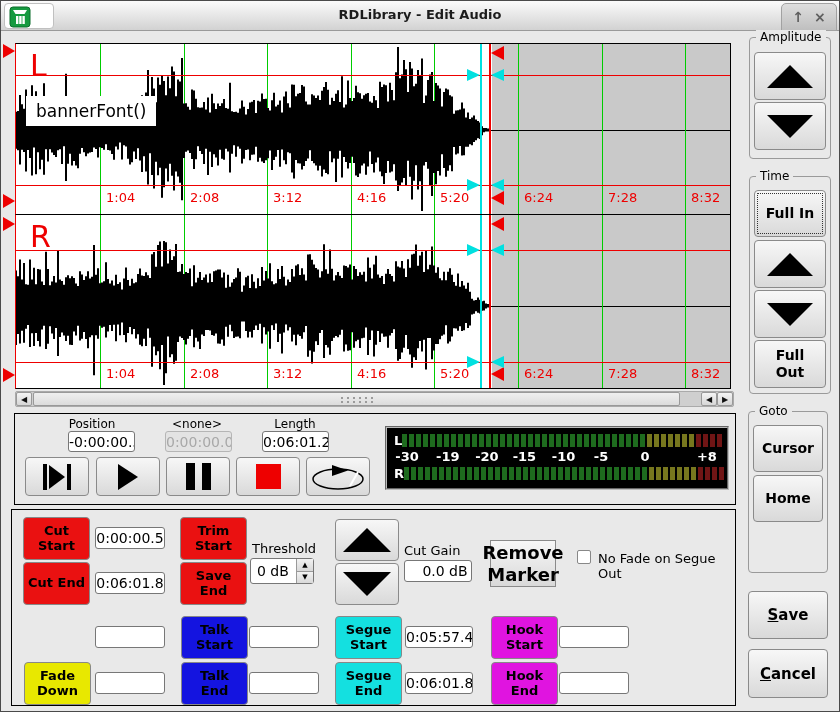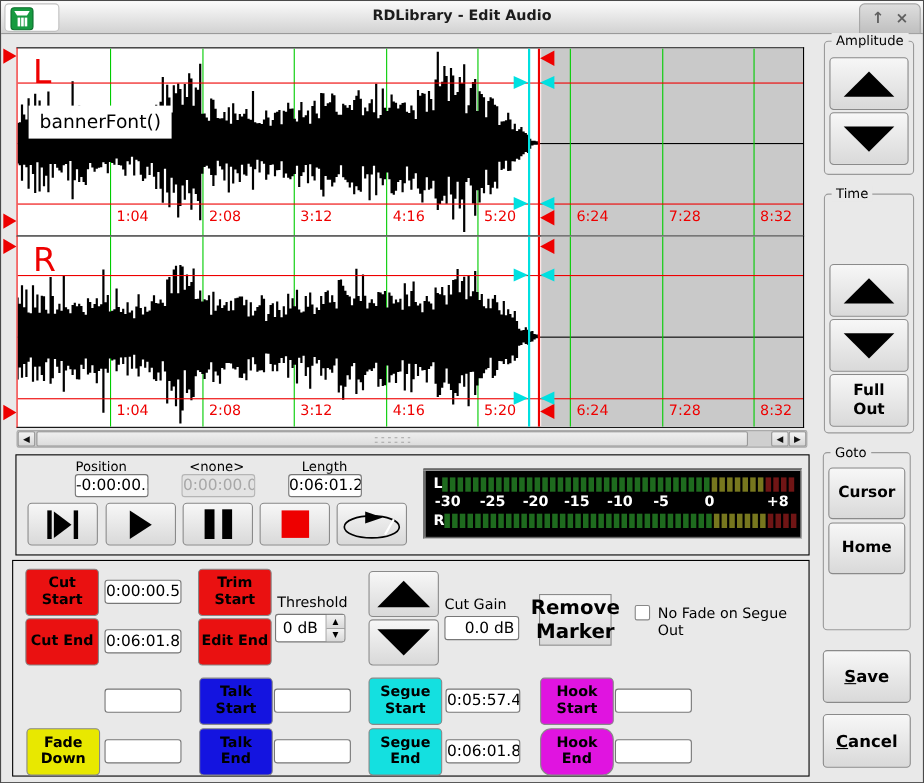--- a/index.html
+++ b/index.html
@@ -294,21 +294,21 @@
               <div class="mseg" style="background: rgb(119, 119, 30);"></div>
               <div class="mseg" style="background: rgb(119, 119, 30);"></div>
               <div class="mseg" style="background: rgb(112, 21, 21);"></div>
               <div class="mseg" style="background: rgb(112, 21, 21);"></div>
               <div class="mseg" style="background: rgb(112, 21, 21);"></div>
               <div class="mseg" style="background: rgb(112, 21, 21);"></div>
             </div>
         </div>
         <div class="mscale" id="mscale">
             <div class="mticklabel" style="left: 4%;">-30</div>
-            <div class="mticklabel" style="left: 16.5%;">-25</div>
+            <div class="mticklabel" style="left: 16.5%;">-19</div>
             <div class="mticklabel" style="left: 28.5%;">-20</div>
             <div class="mticklabel" style="left: 40%;">-15</div>
             <div class="mticklabel" style="left: 52%;">-10</div>
             <div class="mticklabel" style="left: 63.5%;">-5</div>
             <div class="mticklabel" style="left: 77%;">0</div>
             <div class="mticklabel" style="left: 96%;">+8</div>
           </div>
         <div class="mrow">
           <div class="mlabel">R</div>
           <div class="msegs" id="msegsR">
@@ -363,21 +363,21 @@
       </div>
     </div>
 
     <div class="markers">
       <div class="mkbtn" style="left: 11px; top: 7px; background: rgb(234, 17, 17);">Cut Start</div>
       <input class="mkfield" style="left: 83px; top: 17px;" value="0:00:00.5">
       <div class="mkbtn" style="left: 11px; top: 52px; background: rgb(234, 17, 17);">Cut End</div>
       <input class="mkfield" style="left: 83px; top: 62px;" value="0:06:01.8">
 
       <div class="mkbtn" style="left: 168px; top: 7px; background: rgb(234, 17, 17);">Trim Start</div>
-      <div class="mkbtn" style="left: 168px; top: 52px; background: rgb(234, 17, 17);">Edit End</div>
+      <div class="mkbtn" style="left: 168px; top: 52px; background: rgb(234, 17, 17);">Save End</div>
 
       <div class="mklabel" style="left:240px;top:31px">Threshold</div>
       <div class="spinbox" style="left:238px;top:48px">
         <div class="spinval">0 dB</div>
         <div class="spincol">
           <div>▲</div>
           <div>▼</div>
         </div>
       </div>
 
@@ -405,36 +405,37 @@
       <div class="mkbtn" style="left: 169px; top: 152px; background: rgb(20, 20, 224);">Talk End</div>
       <input class="mkfield" style="left: 237px; top: 162px;" value="">
 
       <div class="mkbtn" style="left: 323px; top: 106px; background: rgb(20, 224, 224);">Segue Start</div>
       <input class="mkfield" style="left: 393px; top: 116px; width: 68px;" value="0:05:57.4">
       <div class="mkbtn" style="left: 323px; top: 152px; background: rgb(20, 224, 224);">Segue End</div>
       <input class="mkfield" style="left: 393px; top: 162px; width: 68px;" value="0:06:01.8">
 
       <div class="mkbtn" style="left: 479px; top: 106px; background: rgb(224, 20, 224);">Hook Start</div>
       <input class="mkfield" style="left: 547px; top: 116px;" value="">
-      <div class="mkbtn" style="left: 479px; top: 152px; background: rgb(224, 20, 224); border-radius: 10px;">Hook End</div>
+      <div class="mkbtn" style="left: 479px; top: 152px; background: rgb(224, 20, 224);">Hook End</div>
       <input class="mkfield" style="left: 547px; top: 162px;" value="">
     </div>
 
     <div class="group" style="left:748px;top:6px;width:82px;height:122px">
       <div class="legend">Amplitude</div>
       <div class="sbtn" style="top:14px;height:48px">
           <div class="tri-up"></div>
         </div>
       <div class="sbtn" style="top:64px;height:48px">
           <div class="tri-down"></div>
         </div>
     </div>
 
     <div class="group" style="left:748px;top:145px;width:82px;height:218px">
       <div class="legend">Time</div>
+      <div class="sbtn focus" style="top:13px;height:47px">Full In</div>
       <div class="sbtn" style="top:63px;height:48px">
           <div class="tri-up"></div>
         </div>
       <div class="sbtn" style="top:113px;height:48px">
           <div class="tri-down"></div>
         </div>
       <div class="sbtn" style="top:163px;height:48px;line-height:1.2;width:72px;padding:0 14px">Full Out</div>
     </div>
 
     <div class="group" style="left:747px;top:380px;width:80px;height:162px">

